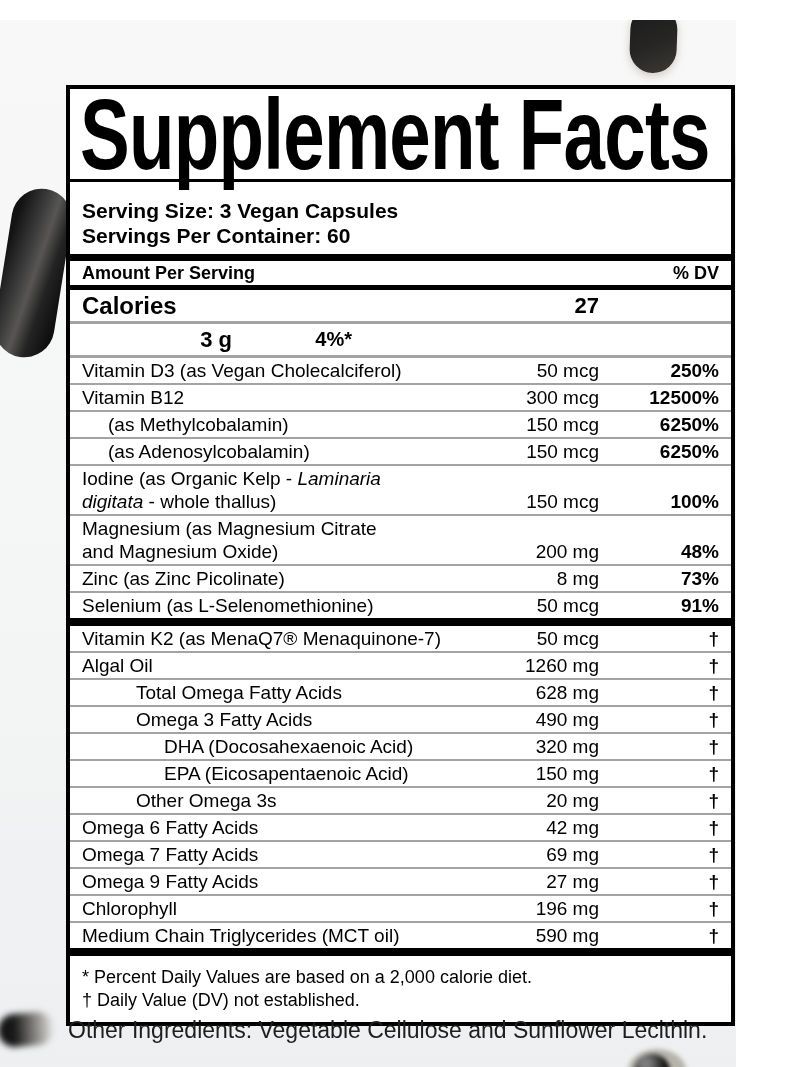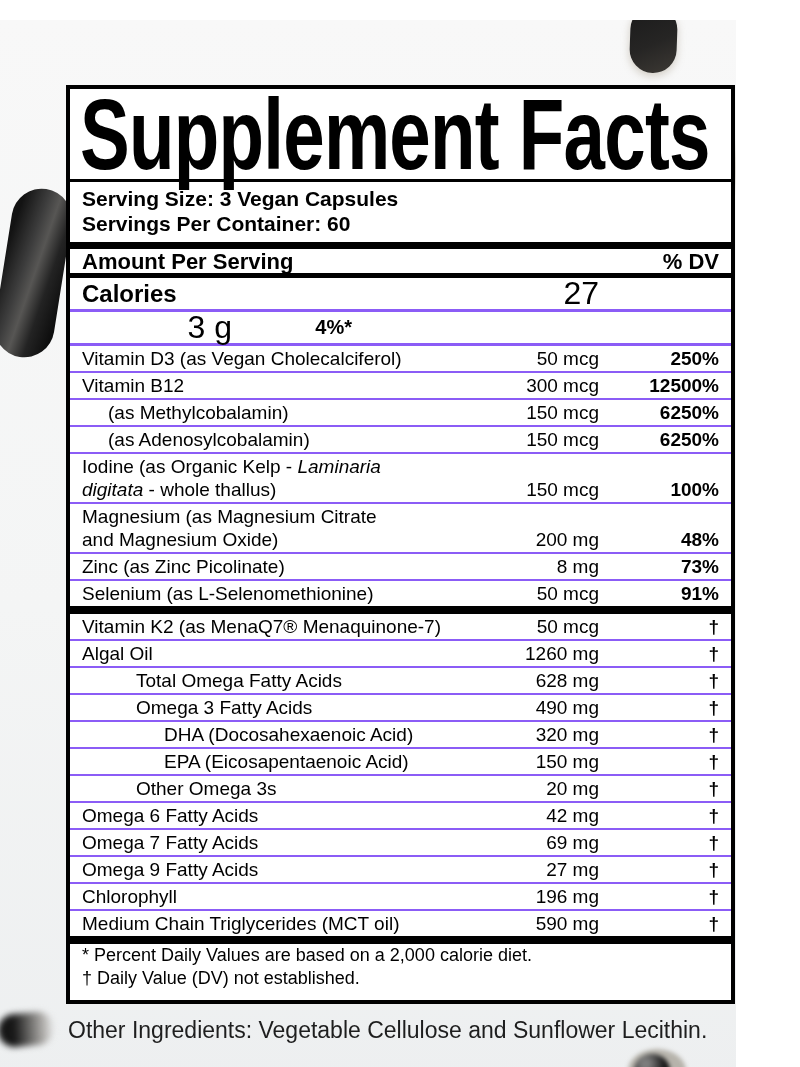--- a/index.html
+++ b/index.html
@@ -77,48 +77,48 @@
     font-weight: bold; font-size: 100px; line-height: 86px; height: 88px;
     white-space: nowrap; letter-spacing: -1px;
     transform: scaleX(0.745); transform-origin: left bottom;
     margin: 2px 0 0 10px;
   }
   .rule3 { height: 3px; background: #000; }
   .bar5  { height: 5px; background: #000; }
   .bar7  { height: 7px; background: #000; }
   .bar8  { height: 8px; background: #000; }
 
-  .serving-block { padding: 4px 12px 6px; }
+  .serving-block { padding: 16px 12px 6px; }
   .serving-line { font-weight: bold; font-size: 21px; line-height: 25px; }
 
   .hdr {
     display: flex; justify-content: space-between; align-items: center;
-    font-weight: bold; font-size: 22px; line-height: 21px; padding: 2px 12px 1px;
+    font-weight: bold; font-size: 18px; line-height: 21px; padding: 2px 12px 1px;
   }
 
   .row {
     display: flex; align-items: center;
     padding: 1px 12px; font-size: 19px; line-height: 23px;
-    border-bottom: 2px solid #8b5cf6;
+    border-bottom: 2px solid #a3a3a3;
   }
   .row .name { flex: 1; }
   .row .amt  { width: 150px; text-align: right; white-space: nowrap; }
   .row .dv   { width: 120px; text-align: right; white-space: nowrap; font-weight: bold; }
   .row.big   { border-bottom-width: 3px; }
   .row.big .name { font-weight: bold; font-size: 24px; line-height: 29px; }
-  .row.big .amt  { font-weight: normal; font-size: 32px; line-height: 29px; }
+  .row.big .amt  { font-weight: bold; font-size: 22px; line-height: 29px; }
   .row.big .dv   { font-size: 20px; }
   .row.double { align-items: flex-end; }
   .row.nb { border-bottom: none; align-items: flex-end; }
   .ind1 { padding-left: 26px; }
   .ind2 { padding-left: 54px; }
   .ind3 { padding-left: 82px; }
   em { font-style: italic; }
 
-  .foot { padding: 0 12px 10px; font-size: 18px; line-height: 23px; }
+  .foot { padding: 10px 12px 10px; font-size: 18px; line-height: 23px; }
 
   .other-ingredients {
     position: absolute; left: 68px; top: 996px; width: 710px; z-index: 2;
     font-size: 23px; line-height: 28px; color: #1e1e1e;
   }
 </style>
 </head>
 <body>
 
 <div class="stage">

